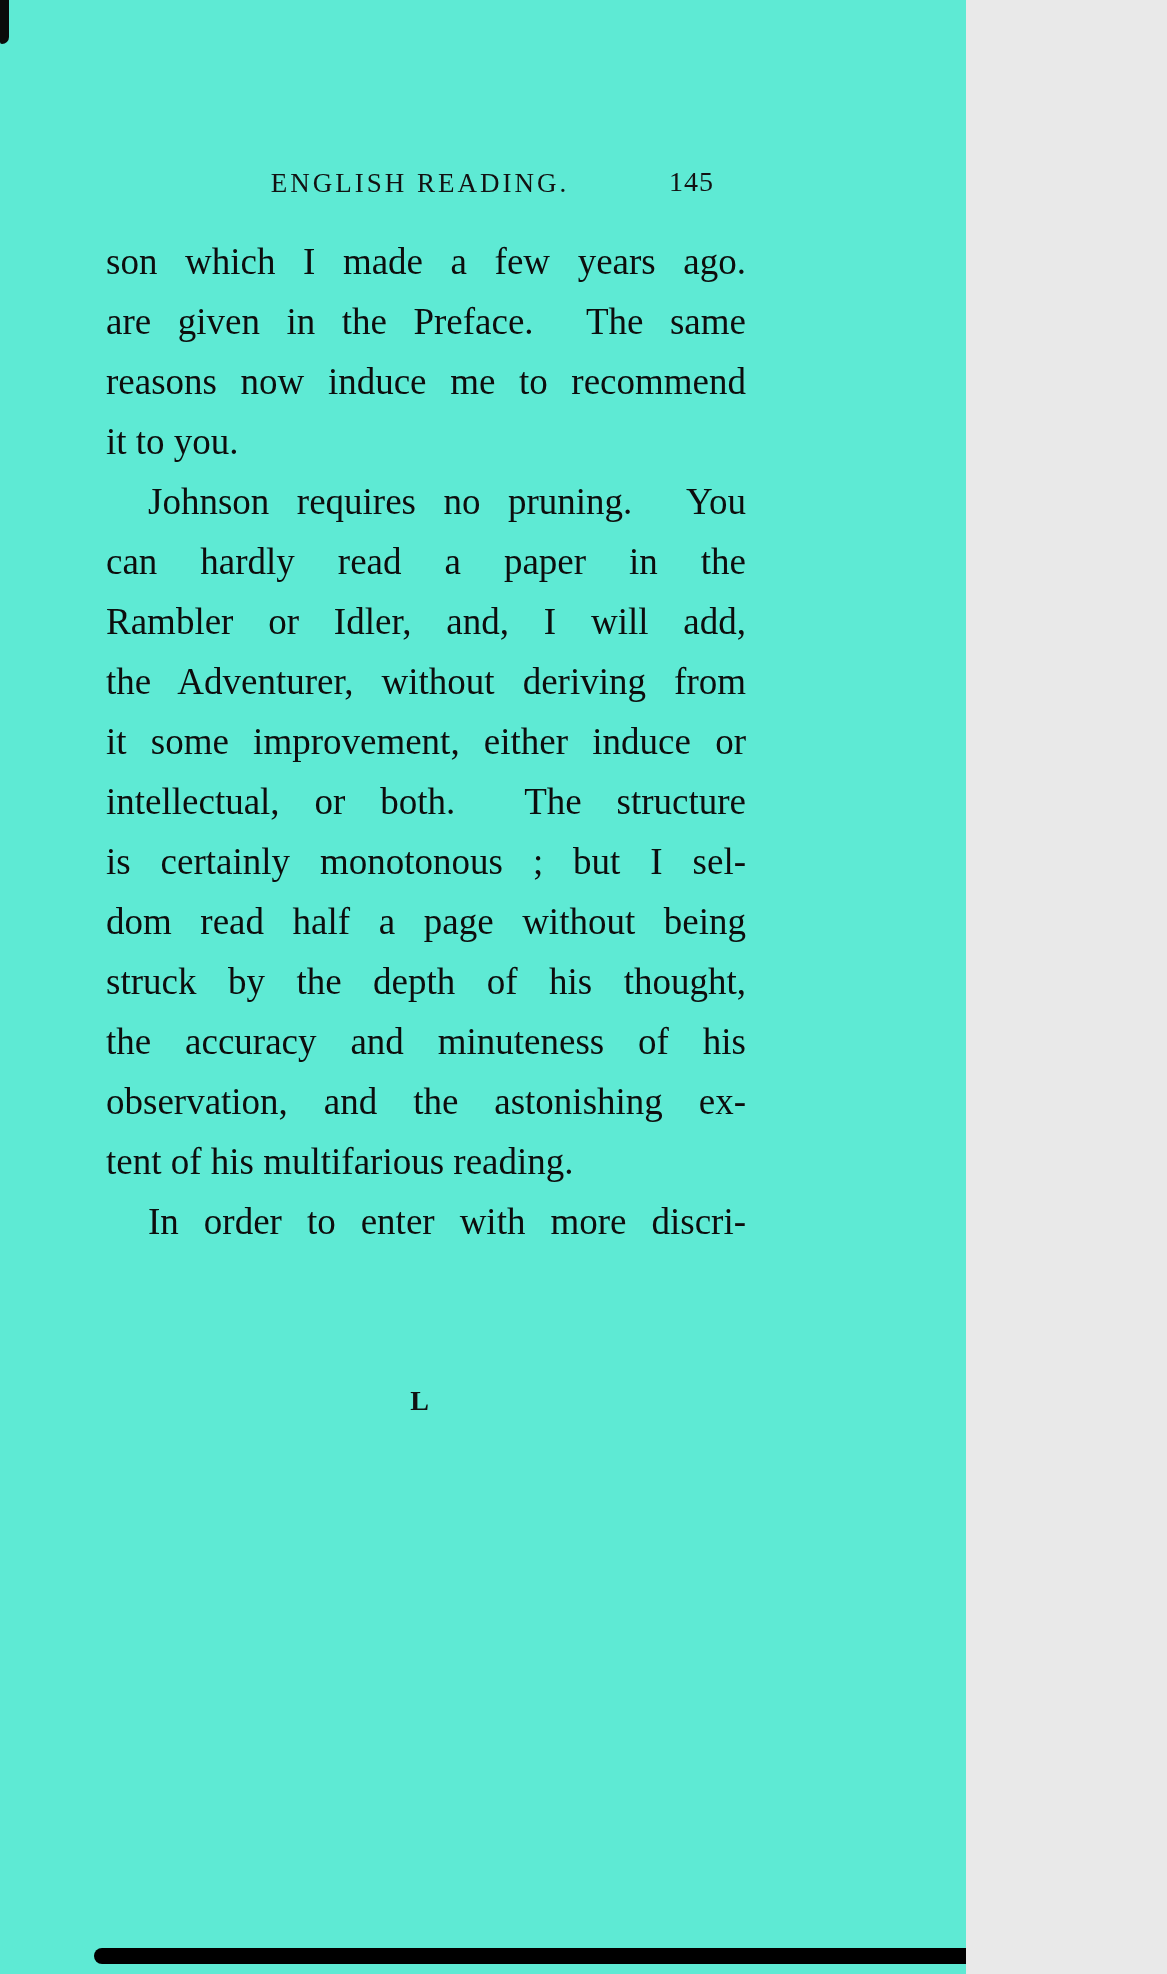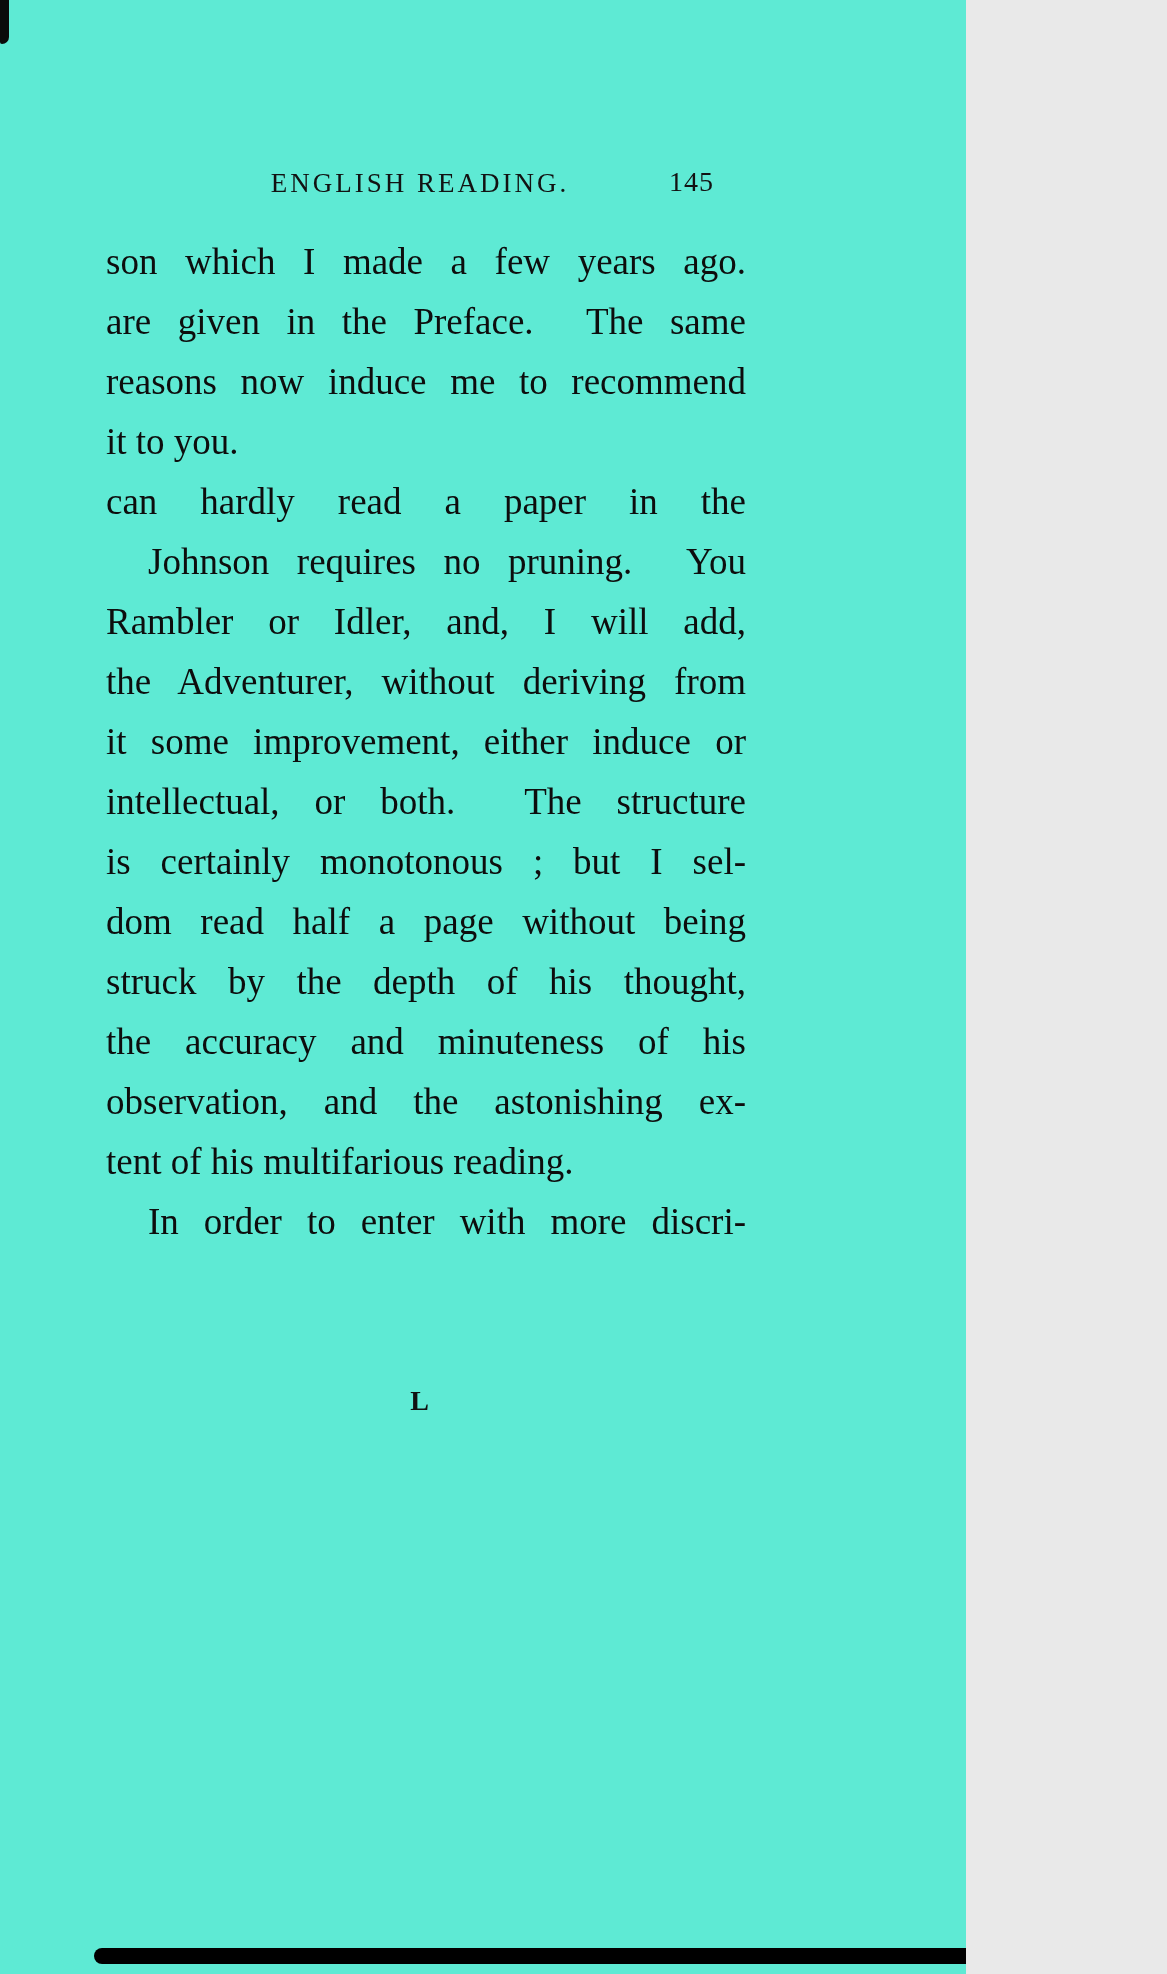--- a/index.html
+++ b/index.html
@@ -118,22 +118,22 @@
   <div class="running-header">
     <span class="header-title">ENGLISH READING.</span>
     <span class="page-number">145</span>
   </div>
 
   <div class="text-column">
       <div class="line justify">son which I made a few years ago.</div>
       <div class="line justify">are given in the Preface.  The same</div>
       <div class="line justify">reasons now induce me to recommend</div>
       <div class="line">it to you.</div>
+      <div class="line indent justify">Johnson requires no pruning.  You</div>
       <div class="line justify">can hardly read a paper in the</div>
-      <div class="line indent justify">Johnson requires no pruning.  You</div>
       <div class="line justify">Rambler or Idler, and, I will add,</div>
       <div class="line justify">the Adventurer, without deriving from</div>
       <div class="line justify">it some improvement, either induce or</div>
       <div class="line justify">intellectual, or both.  The structure</div>
       <div class="line justify">is certainly monotonous ; but I sel-</div>
       <div class="line justify">dom read half a page without being</div>
       <div class="line justify">struck by the depth of his thought,</div>
       <div class="line justify">the accuracy and minuteness of his</div>
       <div class="line justify">observation, and the astonishing ex-</div>
       <div class="line">tent of his multifarious reading.</div>

